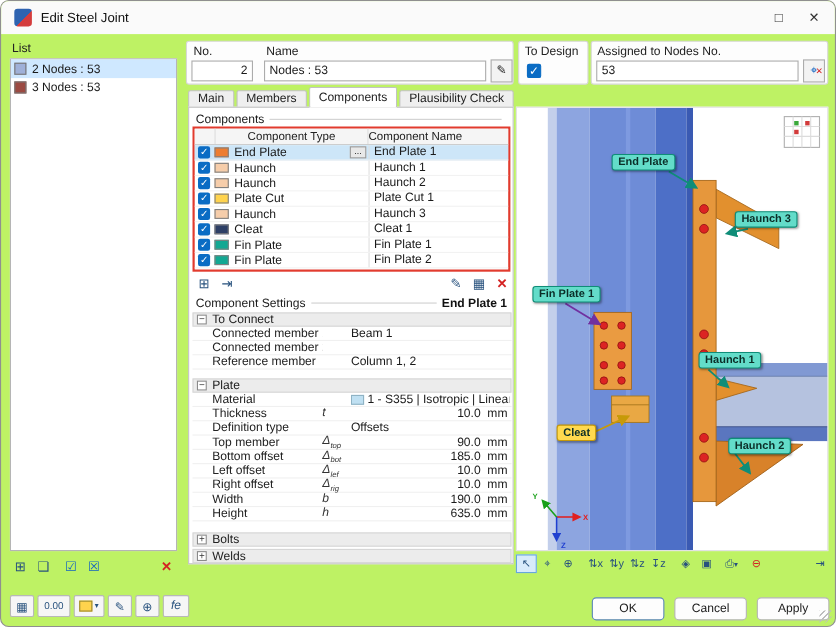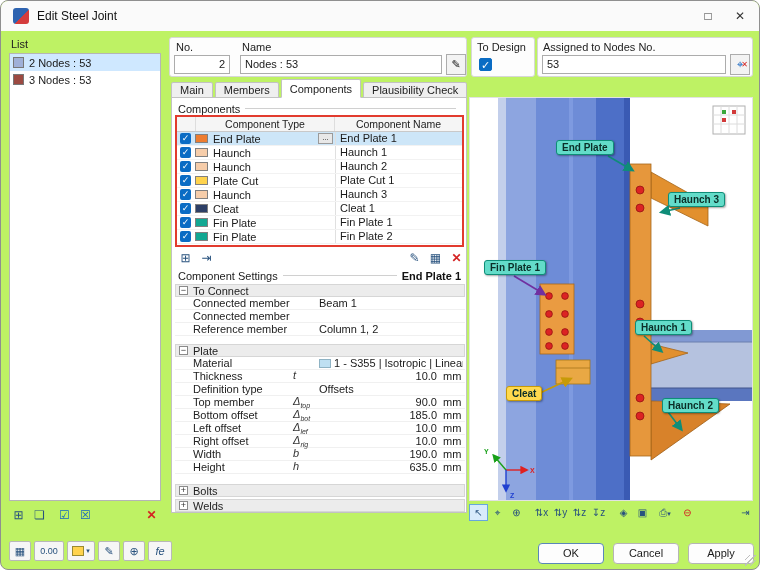--- a/index.html
+++ b/index.html
@@ -35,21 +35,21 @@
   .tab.active{height:19px;line-height:18px;background:#fff;border-bottom:1px solid #fff;position:relative;z-index:3}
   .page{position:absolute;left:170px;top:96px;width:296px;height:416px;background:#fff;border:1px solid #c2c2c2;z-index:2}
   .sechdr{position:absolute;left:6px;right:5px;display:flex;align-items:center;height:13px}
   .sechdr .line{flex:1;border-top:1px solid #d0d0d0;margin:0 5px}
   .sechdr .selname{font-weight:bold;color:#111}
   
   .redbox{position:absolute;left:3px;top:17px;width:289px;height:132px;border:2px solid #e23b2e;background:#fff}
   .thead{display:flex;height:15px;background:#f5f5f5;border-bottom:1px solid #c9c9c9;font-size:10.5px;color:#222}
   .th0{width:19px;border-right:1px solid #ddd}
   .th1{width:139px;text-align:center;line-height:14px;border-right:1px solid #ddd}
-  .th2{flex:1;text-align:center;line-height:14px}
+  .th2{flex:1;text-align:left;line-height:14px}
   .trow{display:flex;align-items:center;height:14px;border-bottom:1px solid #f2f2f2}
   .trow.sel{background:#cde6f8}
   .cbs{width:11px;height:11px;margin-left:3px;background:#0a6cc4;border-radius:2px;color:#fff;font-size:9px;line-height:11px;text-align:center;flex:none}
   .sw{width:13px;height:9px;border:1px solid #808080;margin-left:4px;flex:none}
   .ttype{flex:1;padding-left:5px;white-space:nowrap;overflow:hidden}
   .ell{width:15px;height:11px;background:#e8e8e8;border:1px solid #9a9a9a;font-size:8px;line-height:8px;text-align:center;margin-right:2px;flex:none}
   .tname{width:127px;border-left:1px solid #e0e0e0;padding-left:4px;height:100%;line-height:13px;white-space:nowrap;overflow:hidden}
   
   .grid-grp{position:absolute;left:3px;width:290px;height:13px;display:flex;align-items:center;background:#ececec;border:1px solid #d6d6d6;color:#222}
   .exp{width:9px;height:9px;border:1px solid #8a8a8a;background:#fff;font-size:9px;line-height:7px;text-align:center;margin:0 5px 0 3px;color:#333;flex:none}

